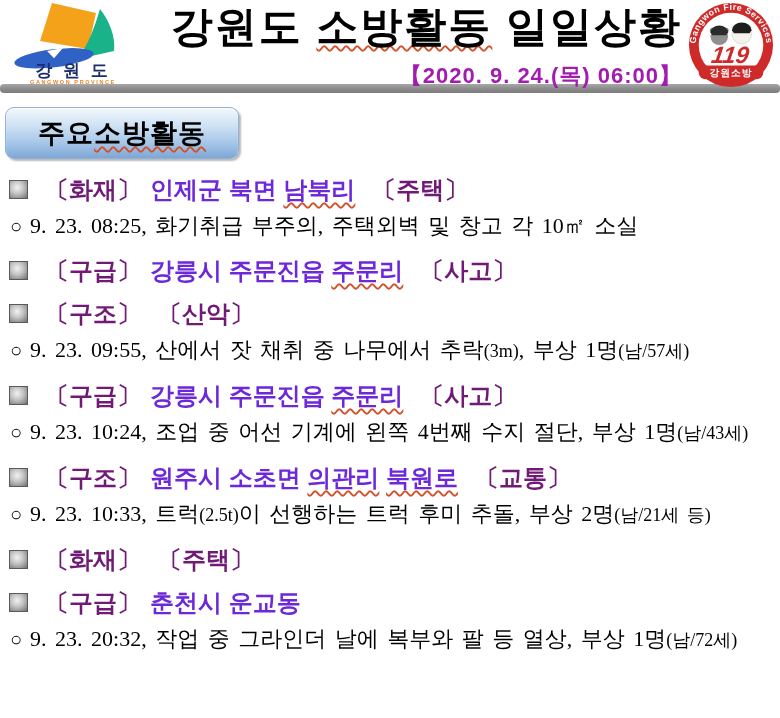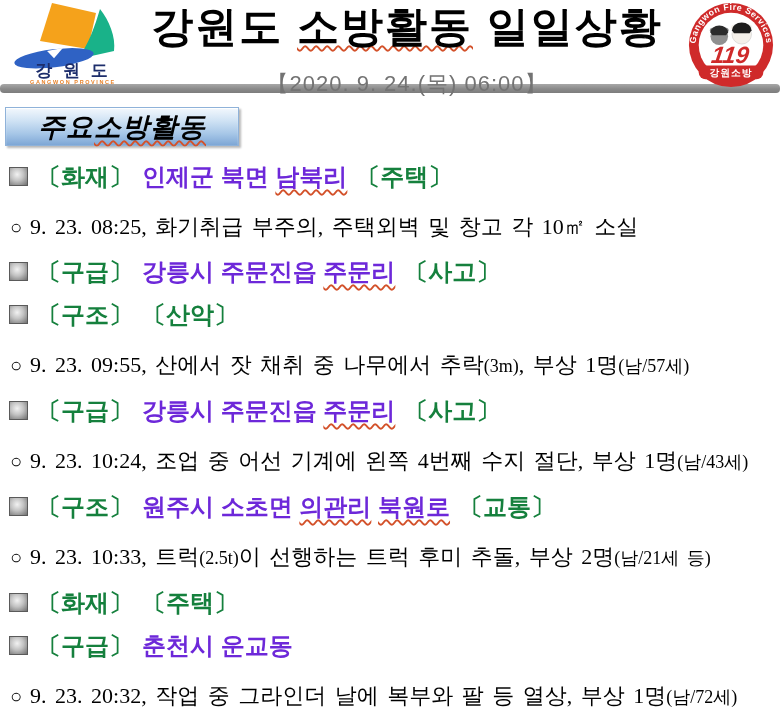--- a/index.html
+++ b/index.html
@@ -4,54 +4,54 @@
 <style>
   * { margin:0; padding:0; box-sizing:border-box; }
   html,body { background:#ffffff; }
   .page {
     position:relative; width:780px; height:718px; background:#fff; overflow:hidden;
     font-family:"Liberation Sans","DejaVu Sans",sans-serif;
   }
   
   .hdr { position:relative; height:84px; }
   .logo { position:absolute; left:12px; top:1px; }
-  .title-wrap { position:absolute; left:132px; right:98px; top:2px; text-align:center; }
+  .title-wrap { position:absolute; left:132px; right:98px; top:2px; text-align:right; }
   .main-title {
     font-size:42px; font-weight:bold; color:#000; letter-spacing:2px; white-space:nowrap;
     line-height:50px;
   }
-  .date-line { font-size:22px; font-weight:normal; color:#737373; letter-spacing:1px; margin-top:17px; }
+  .date-line { font-size:22px; font-weight:bold; color:#a21caf; letter-spacing:1px; margin-top:9px; }
   .badge { position:absolute; right:4px; top:1px; }
   
   .divider { width:780px; height:9px; background:linear-gradient(#a8a8a8,#8a8a8a 55%,#7d7d7d); border-radius:4px; }
   
   .section-btn {
-    margin:14px 0 0 5px; width:234px; height:39px; border-radius:0;
+    margin:14px 0 0 5px; width:234px; height:52px; border-radius:9px;
     background:linear-gradient(180deg,#f3f8fd 0%, #cfe2f4 35%, #a6c6e7 70%, #7ea7d6 100%);
     border:1px solid #8fb2d9;
     box-shadow:2px 2px 2px rgba(0,0,0,0.28), inset 0 1px 1px #ffffff;
     display:flex; align-items:center; justify-content:center;
-    font-size:27px; font-weight:bold; color:#000; letter-spacing:1px;font-style:italic;
+    font-size:27px; font-weight:bold; color:#000; letter-spacing:1px;
   }
   
   .entries { margin:16px 0 0 9px; }
   .entry { margin-bottom:14px; }
   .headline {
     display:flex; align-items:center; gap:9px;
     font-size:24px; font-weight:bold; line-height:29px; white-space:nowrap;
   }
   .sqbullet {
     width:19px; height:19px; flex:0 0 19px;
     background:radial-gradient(circle at 42% 38%, #f2f2f2 0%, #c2c2c2 45%, #6f6f6f 100%);
     border:1px solid #5a5a5a;
   }
-  .etype, .ecat { color:#15803d; }
+  .etype, .ecat { color:#701a75;margin-left:8px; }
   .eloc { color:#6d28d9; }
   .detail {
-    margin-top:20px; font-family:"Liberation Serif","DejaVu Serif",serif;
+    margin-top:6px; font-family:"Liberation Serif","DejaVu Serif",serif;
     font-size:22px; line-height:31px; color:#000; white-space:nowrap; word-spacing:3px;
   }
   .circ { font-size:20px; margin:0 8px 0 1px; }
   .sq {
     text-decoration-line:underline; text-decoration-style:wavy;
     text-decoration-color:#d3512a; text-decoration-thickness:1.5px; text-underline-offset:4px;
   }
   .sm { font-size:18px; }
   svg text { font-family:"Liberation Sans","DejaVu Sans",sans-serif; }
 </style>

